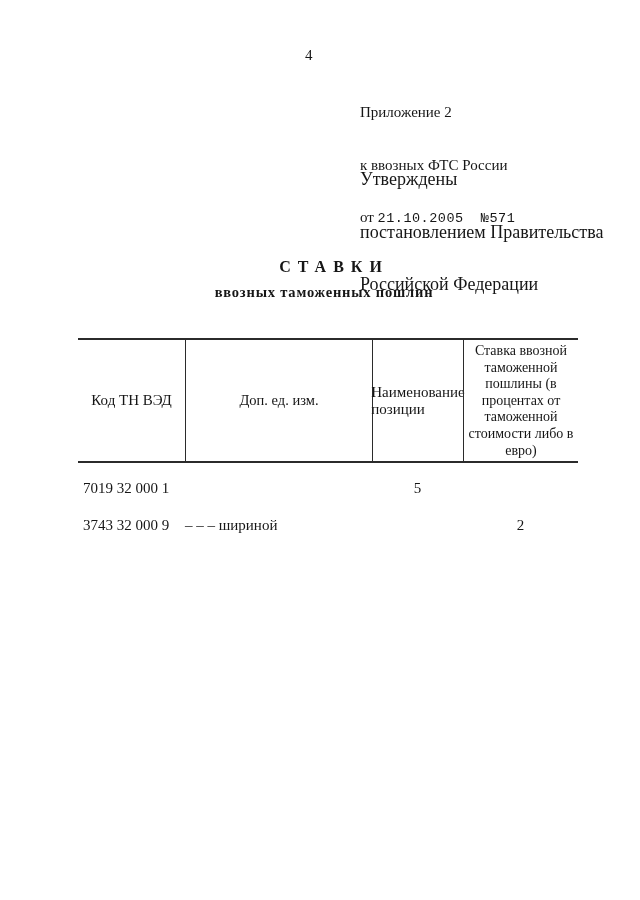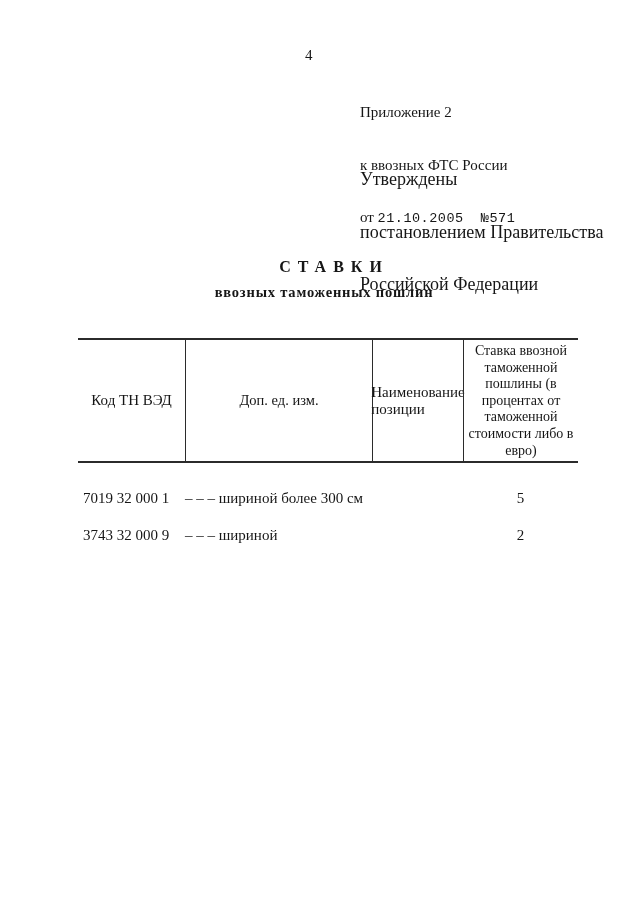--- a/index.html
+++ b/index.html
@@ -95,21 +95,21 @@
     font-size: 14.5px;
   }
   .th-rate {
     display: block;
     font-size: 14px;
     line-height: 16.6px;
     padding-top: 3px;
     text-align: center;
   }
   .tbody {
-    padding-top: 27px;
+    padding-top: 17px;
   }
   .trow {
     display: grid;
     grid-template-columns: 107px 187px 91px 115px;
     font-size: 15px;
     line-height: 16px;
     margin-bottom: 21px;
   }
   .td-code {
     padding-left: 5px;
@@ -147,21 +147,20 @@
   <div class="tariff-table">
     <div class="thead">
       <div class="th">Код ТН ВЭД</div>
       <div class="th th-unit">Доп. ед. изм.</div>
       <div class="th">Наименование позиции</div>
       <div class="th th-rate">Ставка ввозной таможенной пошлины (в процентах от таможенной стоимости либо в евро)</div>
     </div>
     <div class="tbody">
       <div class="trow">
         <div class="td-code">7019 32 000 1</div>
-        <div class="td-name">– – – шириной более 300 см</div>
         <div class="td-unit"></div>
         <div class="td-rate">5</div>
       </div>
       <div class="trow">
         <div class="td-code">3743 32 000 9</div>
         <div class="td-name">– – – шириной</div>
         <div class="td-unit"></div>
         <div class="td-rate">2</div>
       </div>
     </div>

